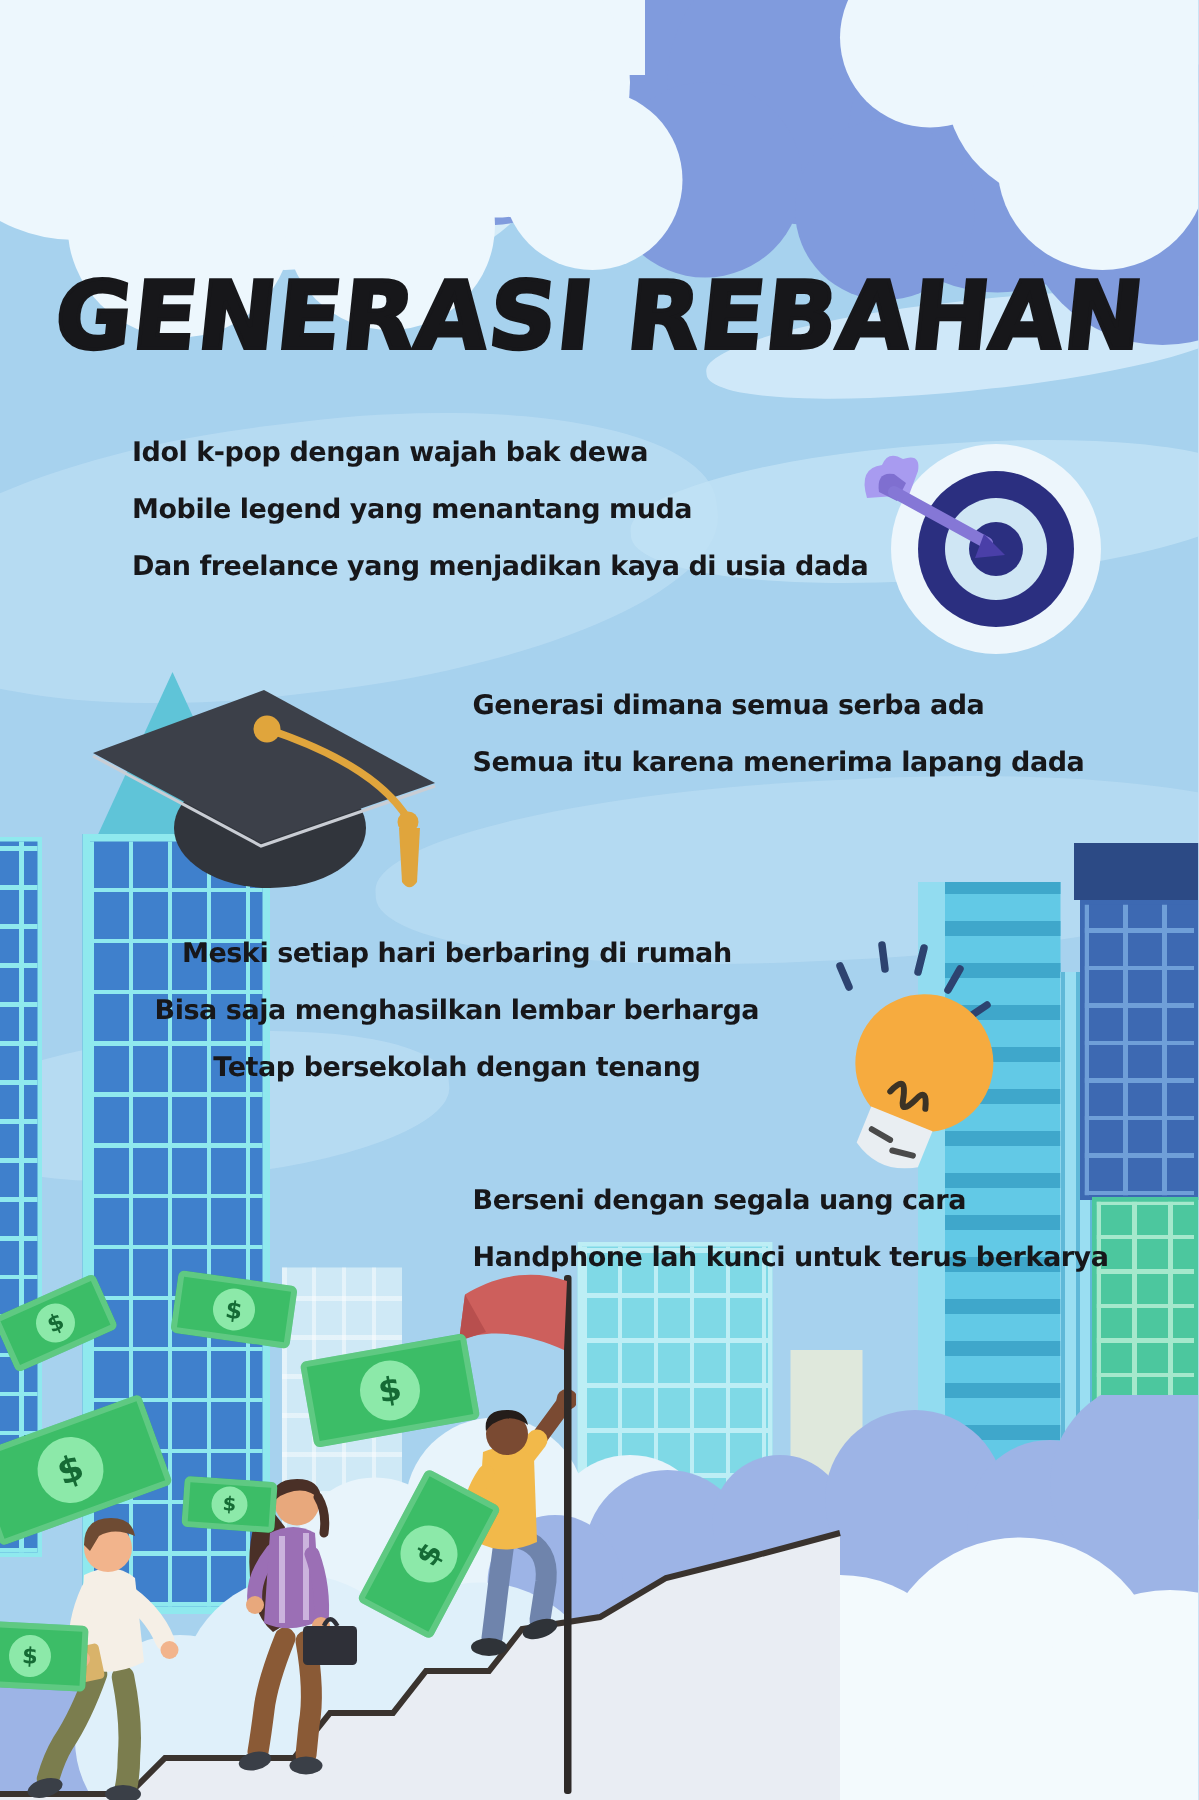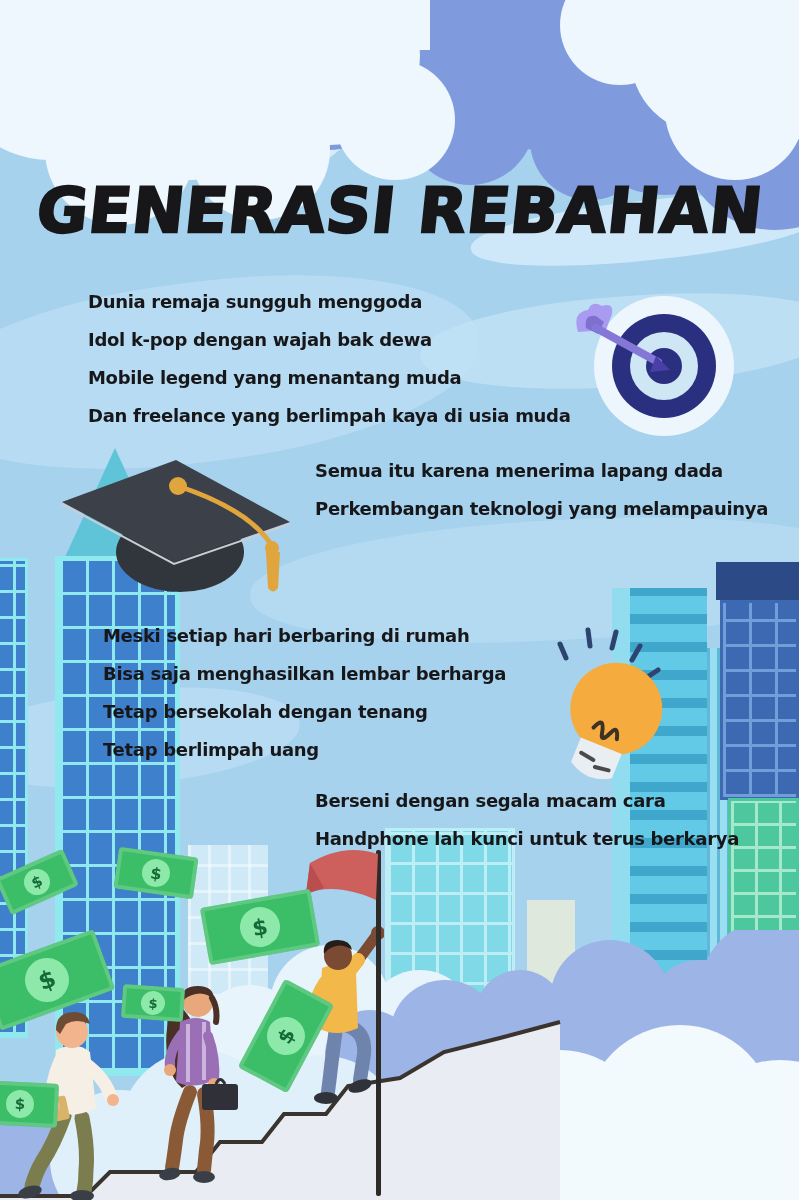--- a/index.html
+++ b/index.html
@@ -261,36 +261,34 @@
   <div class="bill" style="left:236px;top:1008px;width:100px;height:56px;transform:rotate(-62deg);">
     <span class="bill-c" style="width:38px;height:38px;font-size:20px;">$</span>
     </div>
   <div class="bill" style="left:-18px;top:1082px;width:76px;height:44px;transform:rotate(3deg);">
     <span class="bill-c" style="width:28px;height:28px;font-size:15px;">$</span>
     </div>
 
   <h1 class="title">GENERASI REBAHAN</h1>
 
   <div class="stanza" style="left:88px;top:283px;">
-    <div class="pline">Dunia remaja sungguh menggoda</div>
     <div class="pline">Idol k-pop dengan wajah bak dewa</div>
     <div class="pline">Mobile legend yang menantang muda</div>
-    <div class="pline">Dan freelance yang berlimpah kaya di usia muda</div>
+    <div class="pline">Dan freelance yang menjadikan kaya di usia dada</div>
   </div>
 
   <div class="stanza" style="left:315px;top:452px;">
+    <div class="pline">Generasi dimana semua serba ada</div>
     <div class="pline">Semua itu karena menerima lapang dada</div>
-    <div class="pline">Perkembangan teknologi yang melampauinya</div>
-  </div>
-
-  <div class="stanza" style="left:103px;top:617px;">
+  </div>
+
+  <div class="stanza" style="left:103px;top:617px;text-align:center;">
     <div class="pline">Meski setiap hari berbaring di rumah</div>
     <div class="pline">Bisa saja menghasilkan lembar berharga</div>
     <div class="pline">Tetap bersekolah dengan tenang</div>
-    <div class="pline">Tetap berlimpah uang</div>
   </div>
 
   <div class="stanza" style="left:315px;top:782px;">
-    <div class="pline">Berseni dengan segala macam cara</div>
+    <div class="pline">Berseni dengan segala uang cara</div>
     <div class="pline">Handphone lah kunci untuk terus berkarya</div>
   </div>
 
 </div>
 
 </body></html>

